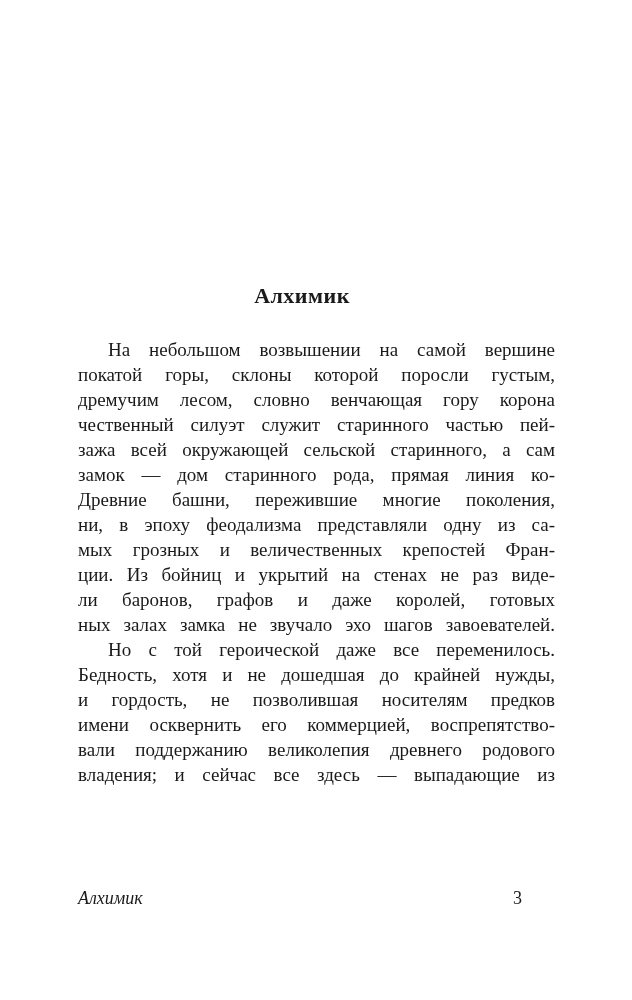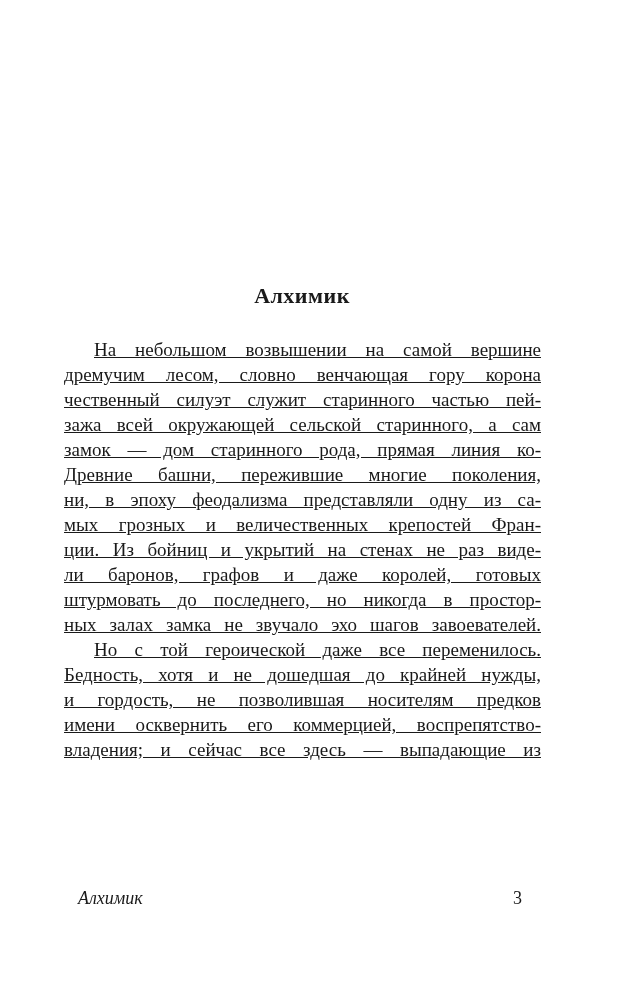--- a/index.html
+++ b/index.html
@@ -23,23 +23,22 @@
     width: 448px;
     text-align: center;
     font-size: 22px;
     font-weight: bold;
     line-height: 28px;
     letter-spacing: 0.5px;
   }
   .body-text {
     position: absolute;
     top: 337px;
-    left: 64px;
+    left: 78px;
     width: 477px;
-    text-decoration: underline;
   }
   .line {
     font-size: 19px;
     line-height: 25px;
     height: 25px;
     text-align: justify;
     text-align-last: justify;
     -moz-text-align-last: justify;
     white-space: normal;
     overflow: hidden;
@@ -68,36 +67,37 @@
 </head>
 <body>
 
 <div class="page">
 
   <div class="chapter-title">Алхимик</div>
 
   <div class="body-text">
 
     <div class="line first">На небольшом возвышении на самой вершине</div>
+    <div class="line">покатой горы, склоны которой поросли густым,</div>
     <div class="line">дремучим лесом, словно венчающая гору корона</div>
     <div class="line">чественный силуэт служит старинного частью пей-</div>
     <div class="line">зажа всей окружающей сельской старинного, а сам</div>
     <div class="line">замок — дом старинного рода, прямая линия ко-</div>
     <div class="line">Древние башни, пережившие многие поколения,</div>
     <div class="line">ни, в эпоху феодализма представляли одну из са-</div>
     <div class="line">мых грозных и величественных крепостей Фран-</div>
     <div class="line">ции. Из бойниц и укрытий на стенах не раз виде-</div>
     <div class="line">ли баронов, графов и даже королей, готовых</div>
-    <div class="line">штурмовать до последнего, но никогда в простор-</div>
     <div class="line">ных залах замка не звучало эхо шагов завоевателей.</div>
 
     <div class="line first">Но с той героической даже все переменилось.</div>
     <div class="line">Бедность, хотя и не дошедшая до крайней нужды,</div>
     <div class="line">и гордость, не позволившая носителям предков</div>
     <div class="line">имени осквернить его коммерцией, воспрепятство-</div>
+    <div class="line">вали поддержанию великолепия древнего родового</div>
     <div class="line">владения; и сейчас все здесь — выпадающие из</div>
   </div>
 
   <div class="footer">
     <span class="running-title">Алхимик</span>
     <span class="page-number">3</span>
   </div>
 
 </div>
 

